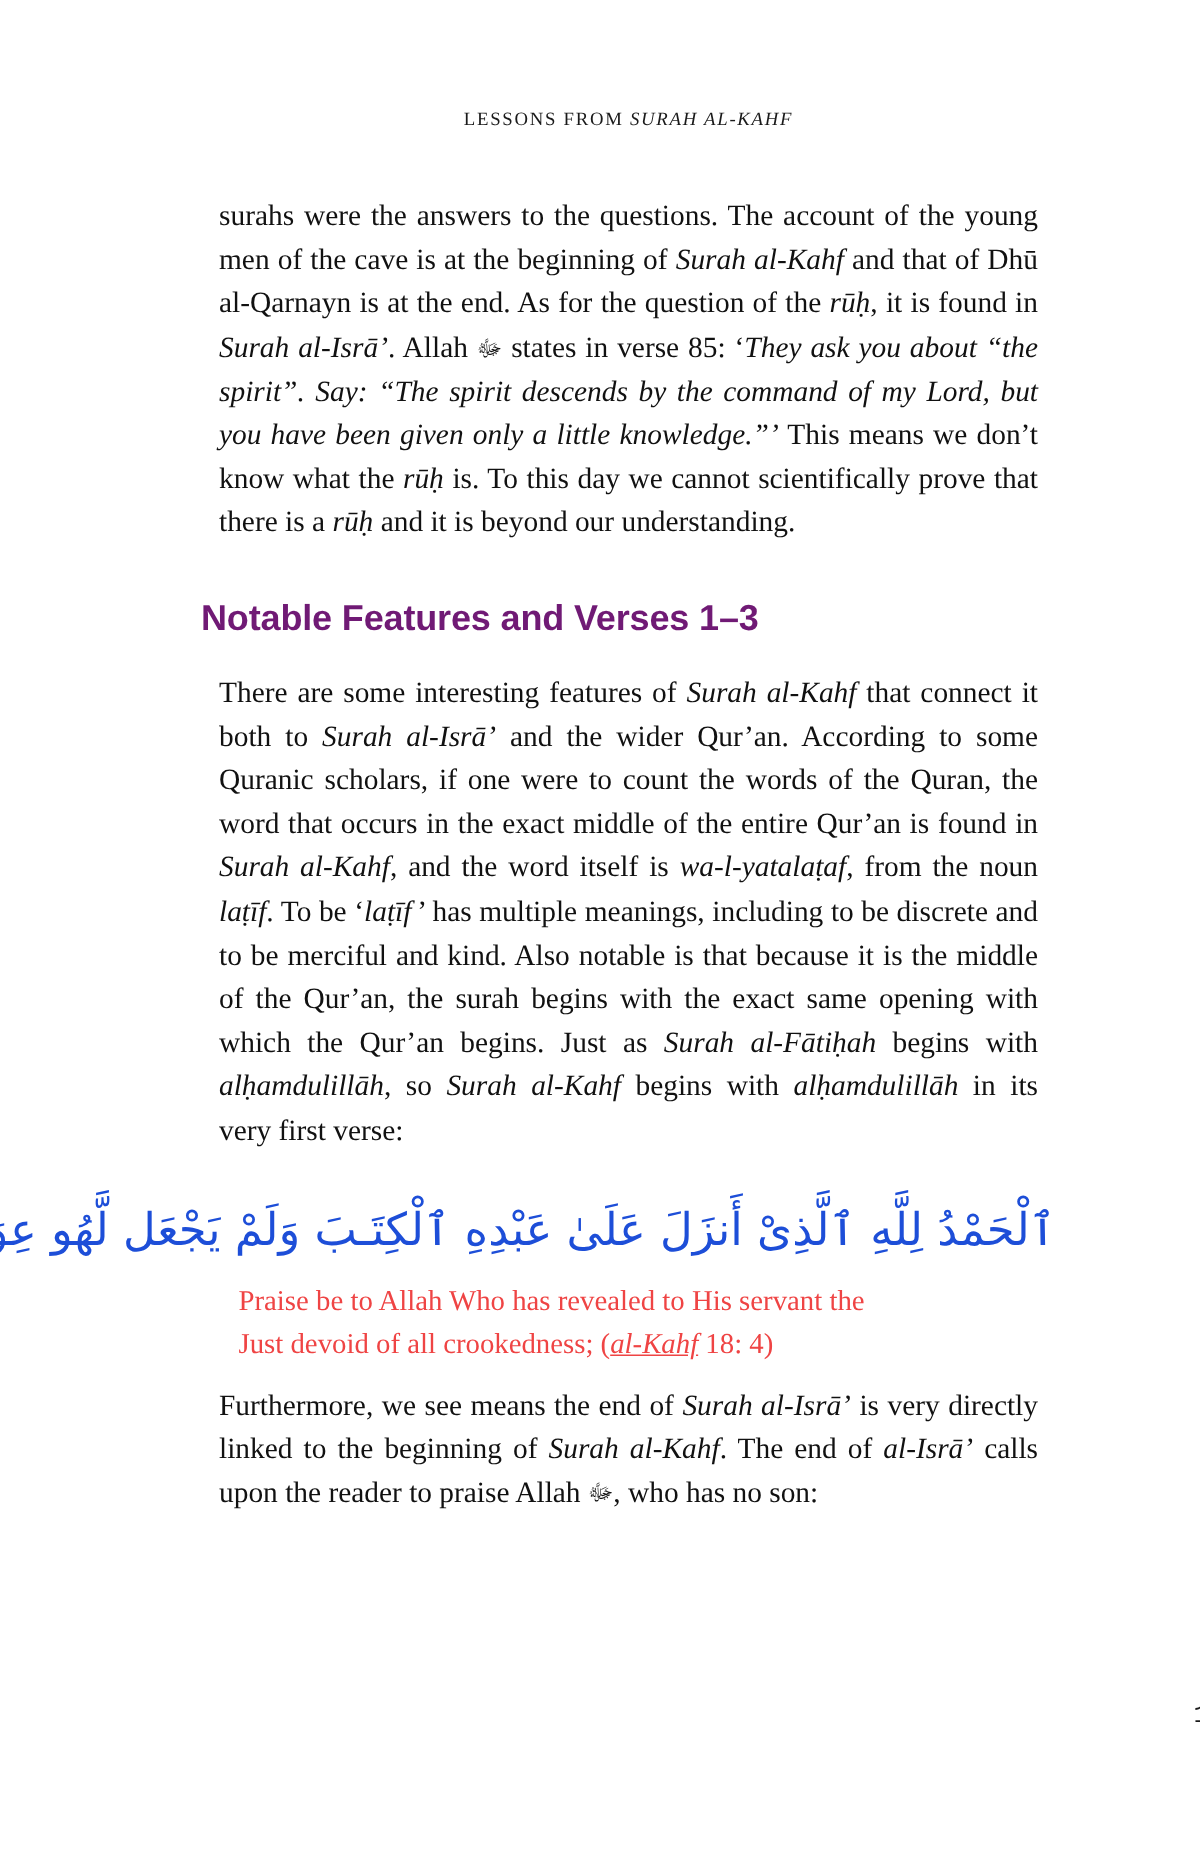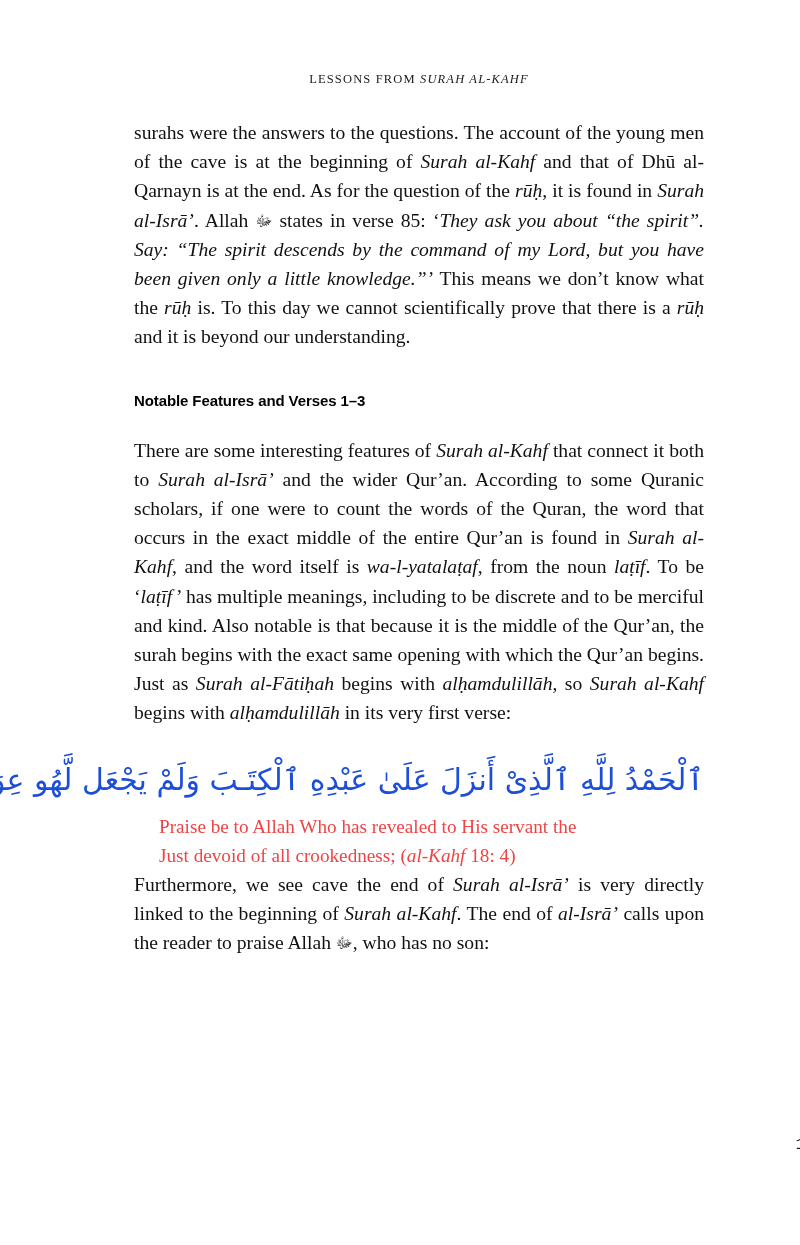--- a/index.html
+++ b/index.html
@@ -45,21 +45,21 @@
 
   
   .content {
     position: absolute;
     left: 118px;
     top: 118px;
     width: 570px;
   }
 
   p.body-par {
-    margin: 0;
+    margin: 12px;
     font-size: 19.6px;
     line-height: 29.2px;
     text-align: justify;
     text-justify: inter-word;
     hyphens: none;
     color: #111111;
   }
 
   p.body-par em,
   .italic {
@@ -69,24 +69,24 @@
   .sec-gap-before {
     margin-top: 29px;
   }
 
   
   h2.section-heading {
     margin: 0;
     padding: 0;
     font-family: "Liberation Sans", "DejaVu Sans", sans-serif;
     font-weight: bold;
-    font-size: 15px;
+    font-size: 24px;
     line-height: 26px;
     letter-spacing: -0.1px;
-    color: #000000;
+    color: #701a75;
   }
   .heading-block {
     margin-top: 36px;
     margin-bottom: 22px;
   }
 
   
   .arabic-verse {
     margin-top: 30px;
     margin-bottom: 10px;
@@ -108,20 +108,21 @@
   }
   .translation-block p {
     margin: 0;
     font-size: 19.2px;
     line-height: 29px;
     text-align: left;
     color: #ef4444;
   }
   .translation-block em {
     font-style: italic;
+    text-decoration: underline;
   }
 
   
   .honorific {
     font-family: "DejaVu Sans", "Liberation Sans", sans-serif;
     font-size: 15px;
     line-height: 0;
     vertical-align: 1px;
     letter-spacing: 0;
   }
@@ -157,19 +158,19 @@
 
     <p class="body-par"><span>There are some interesting features of </span><em>Surah al-Kahf</em><span> that connect it both to </span><em>Surah al-Isrā’</em><span> and the wider Qur’an. According to some Quranic scholars, if one were to count the words of the Quran, the word that occurs in the exact middle of the entire Qur’an is found in </span><em>Surah al-Kahf</em><span>, and the word itself is </span><em>wa-l-yatalaṭaf</em><span>, from the noun </span><em>laṭīf</em><span>. To be ‘</span><em>laṭīf </em><span>’ has multiple meanings, including to be discrete and to be merciful and kind. Also notable is that because it is the middle of the Qur’an, the surah begins with the exact same opening with which the Qur’an begins. Just as </span><em>Surah al-Fātiḥah</em><span> begins with </span><em>alḥamdulillāh</em><span>, so </span><em>Surah al-Kahf</em><span> begins with </span><em>alḥamdulillāh</em><span> in its very first verse:</span></p>
 
     <div class="arabic-verse">ٱلْحَمْدُ لِلَّهِ ٱلَّذِىْ أَنزَلَ عَلَىٰ عَبْدِهِ ٱلْكِتَـبَ وَلَمْ يَجْعَل لَّهُو عِوَجَا‍۝</div>
 
     <div class="translation-block">
       <p>Praise be to Allah Who has revealed to His servant the</p>
       <p><span>Just devoid of all crookedness; (</span><em>al-Kahf</em><span> 18: 4)</span></p>
     </div>
 
-    <p class="body-par sec-gap-before"><span>Furthermore, we see cave the end of </span><em>Surah al-Isrā’</em><span> is very directly linked to the beginning of </span><em>Surah al-Kahf</em><span>. The end of </span><em>al-Isrā’</em><span> calls upon the reader to praise Allah </span><span class="honorific">ﷻ</span><span>, who has no son:</span></p>
+    <p class="body-par sec-gap-before"><span>Furthermore, we see means the end of </span><em>Surah al-Isrā’</em><span> is very directly linked to the beginning of </span><em>Surah al-Kahf</em><span>. The end of </span><em>al-Isrā’</em><span> calls upon the reader to praise Allah </span><span class="honorific">ﷻ</span><span>, who has no son:</span></p>
 
   </div>
 
   <div class="page-number">10</div>
 
 </div>
 
 </body></html>

